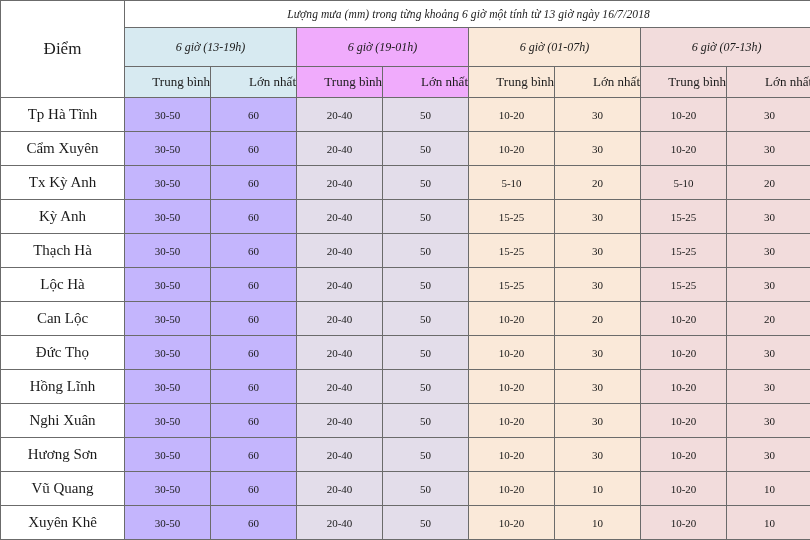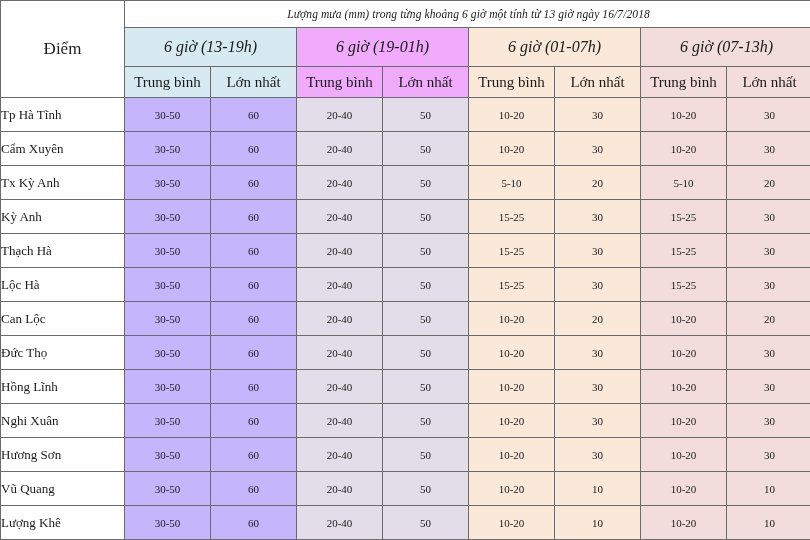--- a/index.html
+++ b/index.html
@@ -50,38 +50,39 @@
     font-weight: bold;
     font-size: 17px;
     background: #ffffff;
   }
 
   .group-cell {
     height: 38px;
     text-align: center;
     font-style: italic;
     font-weight: bold;
-    font-size: 16px;
+    font-size: 12px;
   }
 
   .sub-cell {
     height: 30px;
-    text-align: center;
+    text-align: right;
+    font-size: 13px;
+  }
+
+  
+  .row-label {
+    font-weight: bold;
     font-size: 15px;
-  }
-
-  
-  .row-label {
-    font-weight: bold;
-    font-size: 13px;
     padding-left: 6px;
     background: #ffffff;
     vertical-align: bottom;
     padding-bottom: 3px;
     white-space: nowrap;
+    text-align: center;
   }
 
   .val {
     text-align: center;
     font-size: 11px;
     vertical-align: bottom;
     padding-bottom: 3px;
   }
 
   tbody tr { height: 34px; }
@@ -263,21 +264,21 @@
         <td class="val g1">30-50</td>
         <td class="val g1">60</td>
         <td class="val g2">20-40</td>
         <td class="val g2">50</td>
         <td class="val g3">10-20</td>
         <td class="val g3">10</td>
         <td class="val g4">10-20</td>
         <td class="val g4">10</td>
       </tr>
       <tr>
-        <td class="row-label">Lượng Khê</td>
+        <td class="row-label">Xuyên Khê</td>
         <td class="val g1">30-50</td>
         <td class="val g1">60</td>
         <td class="val g2">20-40</td>
         <td class="val g2">50</td>
         <td class="val g3">10-20</td>
         <td class="val g3">10</td>
         <td class="val g4">10-20</td>
         <td class="val g4">10</td>
       </tr>
     </tbody>

